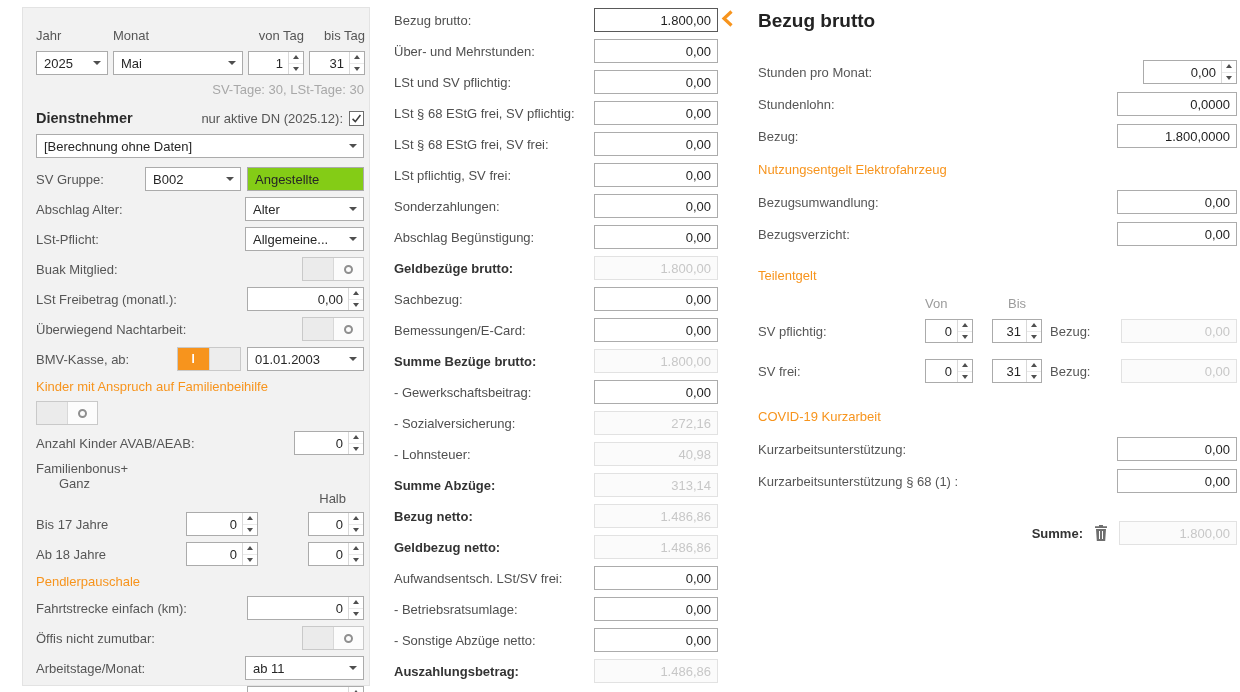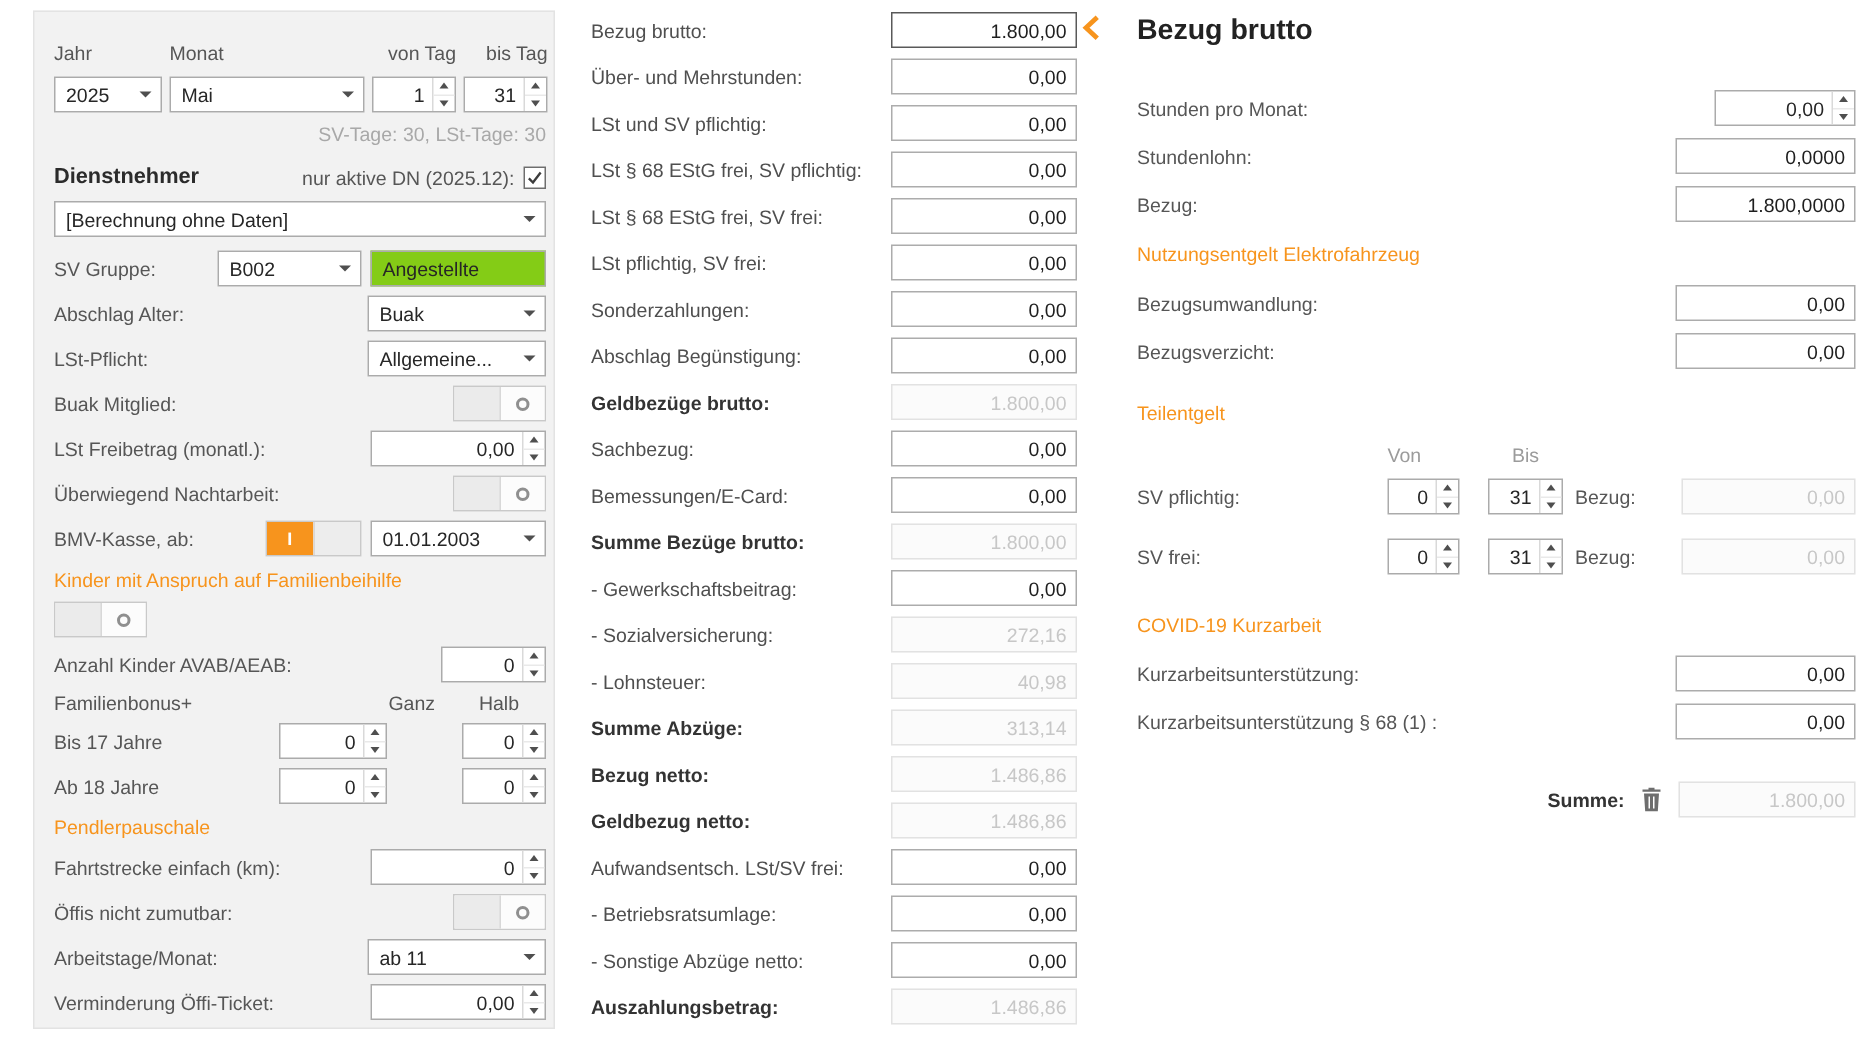--- a/index.html
+++ b/index.html
@@ -49,21 +49,21 @@
   .dn-title { font-size:14.5px; font-weight:700; color:#2b2b2b; flex:1; }
   .dn-aktive { display:flex; align-items:center; gap:6px; color:#565656; }
   .combo-full { margin-bottom:9px; }
   .frow { display:flex; align-items:center; height:24px; margin-bottom:6px; }
   .frow .flabel { flex:1; color:#565656; }
   .frow .fixlabel { width:150px; color:#565656; }
   .w96 { width:96px; } .w117 { width:117px; } .w119 { width:119px; }
   .w70 { width:70px; } .w72 { width:72px; } .w56 { width:56px; }
   .mla { margin-left:auto; } .gap6 { margin-left:6px; }
   .section-title { color:#f7941d; margin:8px 0 7px 0; }
-  .fb-head { display:flex; color:#565656; margin:4px 0 6px 0; }
+  .fb-head { display:flex; color:#565656; margin:4px 0 6px 0;flex-direction:column; }
   .fb-head .hcol1 { width:72px; text-align:right; padding-right:18px; }
   .fb-head .hcol2 { width:56px; text-align:right; padding-right:18px; margin-left:auto; }
 
   
   .middle { position:absolute; left:394px; top:8px; width:324px; }
   .mrow { display:flex; align-items:center; height:24px; margin-bottom:7px; }
   .mlabel { flex:1; color:#4f4f4f; padding-right:8px; }
   .mlabel.bold { font-weight:700; color:#333; }
   .mfield { width:124px; height:24px; border:1px solid #acacac; background:#fff; display:flex; align-items:center; justify-content:flex-end; padding:0 6px; color:#1e1e1e; }
   .mfield.disabled { background:#fbfbfb; border-color:#e2e2e2; color:#c7c7c7; }
@@ -170,21 +170,21 @@
       <span class="carr">
           <span class="tri-down"></span>
         </span>
     </div>
     <div class="tfield w117 gap6">Angestellte</div>
   </div>
 
   <div class="frow">
     <span class="flabel">Abschlag Alter:</span>
     <div class="combo w119">
-      <span class="ctxt">Buak</span>
+      <span class="ctxt">Alter</span>
       <span class="carr">
           <span class="tri-down"></span>
         </span>
     </div>
   </div>
 
   <div class="frow">
     <span class="flabel">LSt-Pflicht:</span>
     <div class="combo w119">
       <span class="ctxt">Allgemeine...</span>

